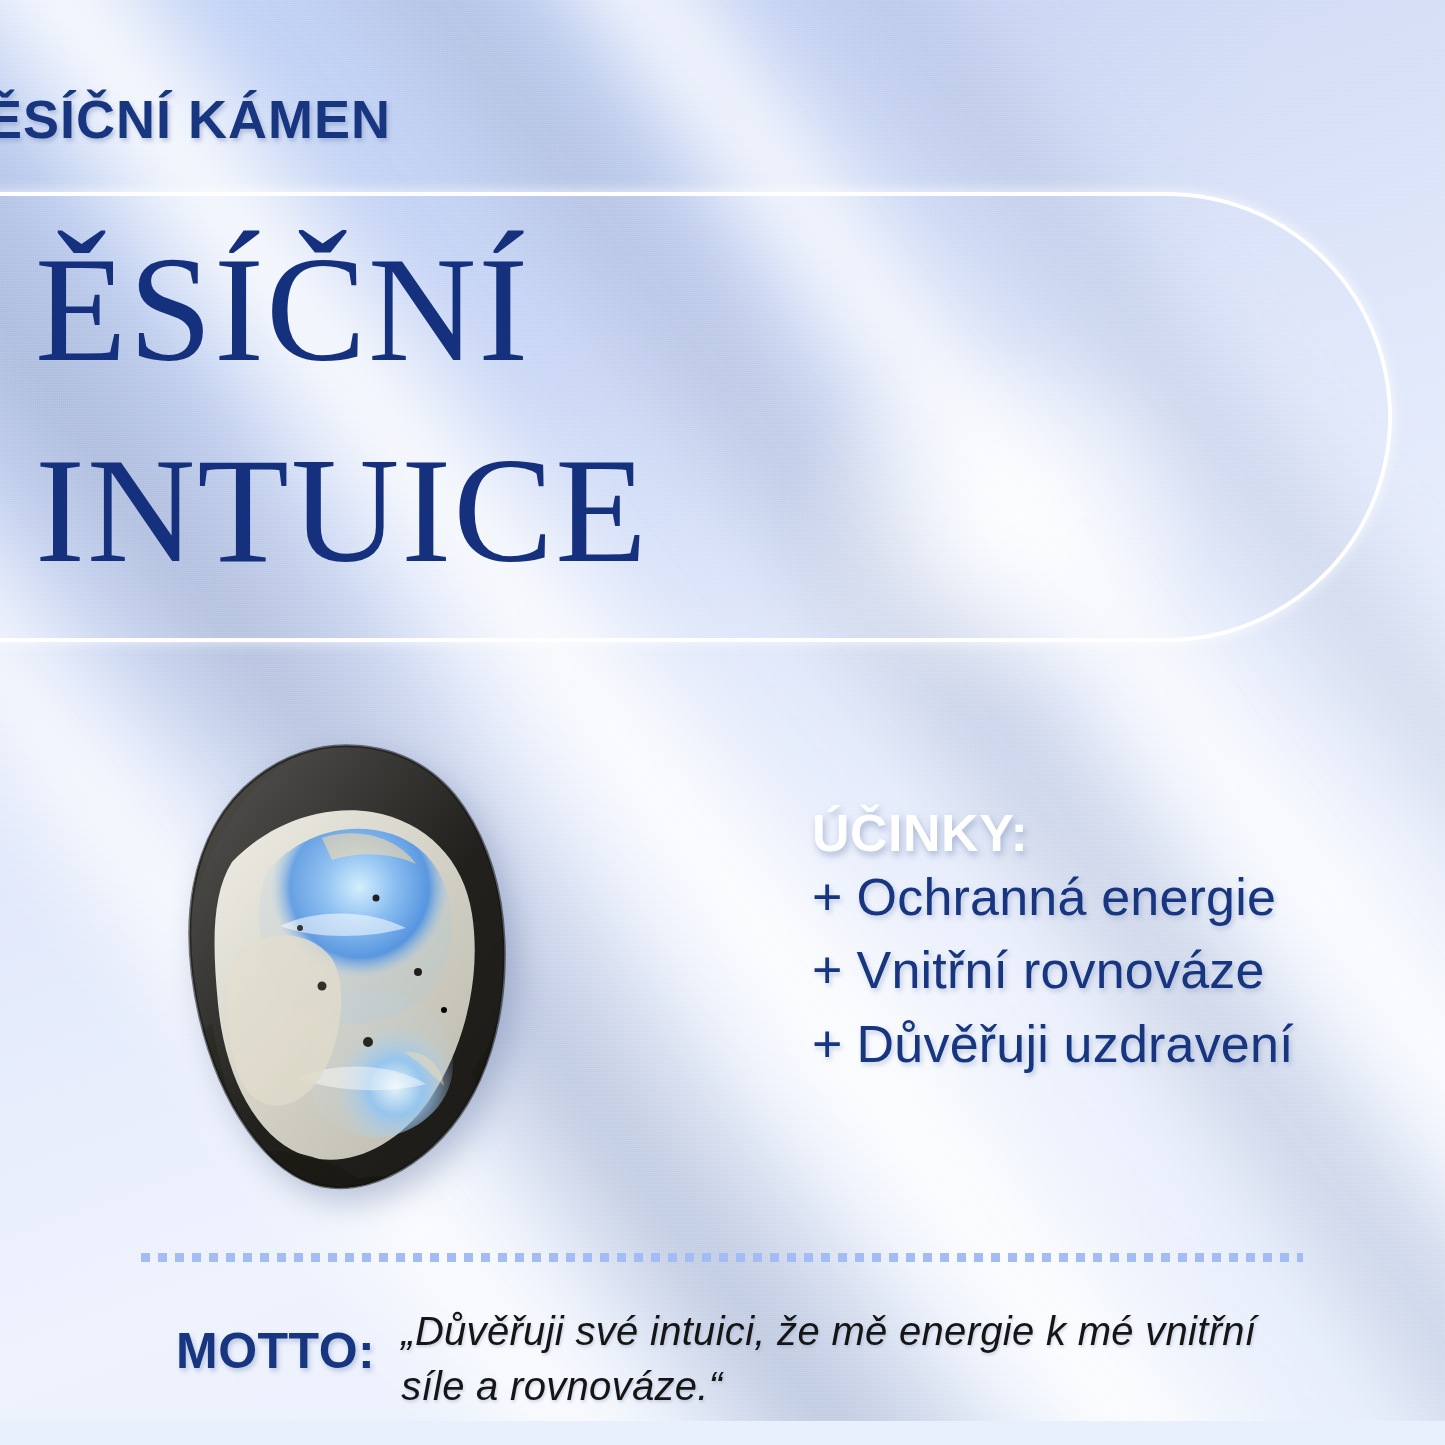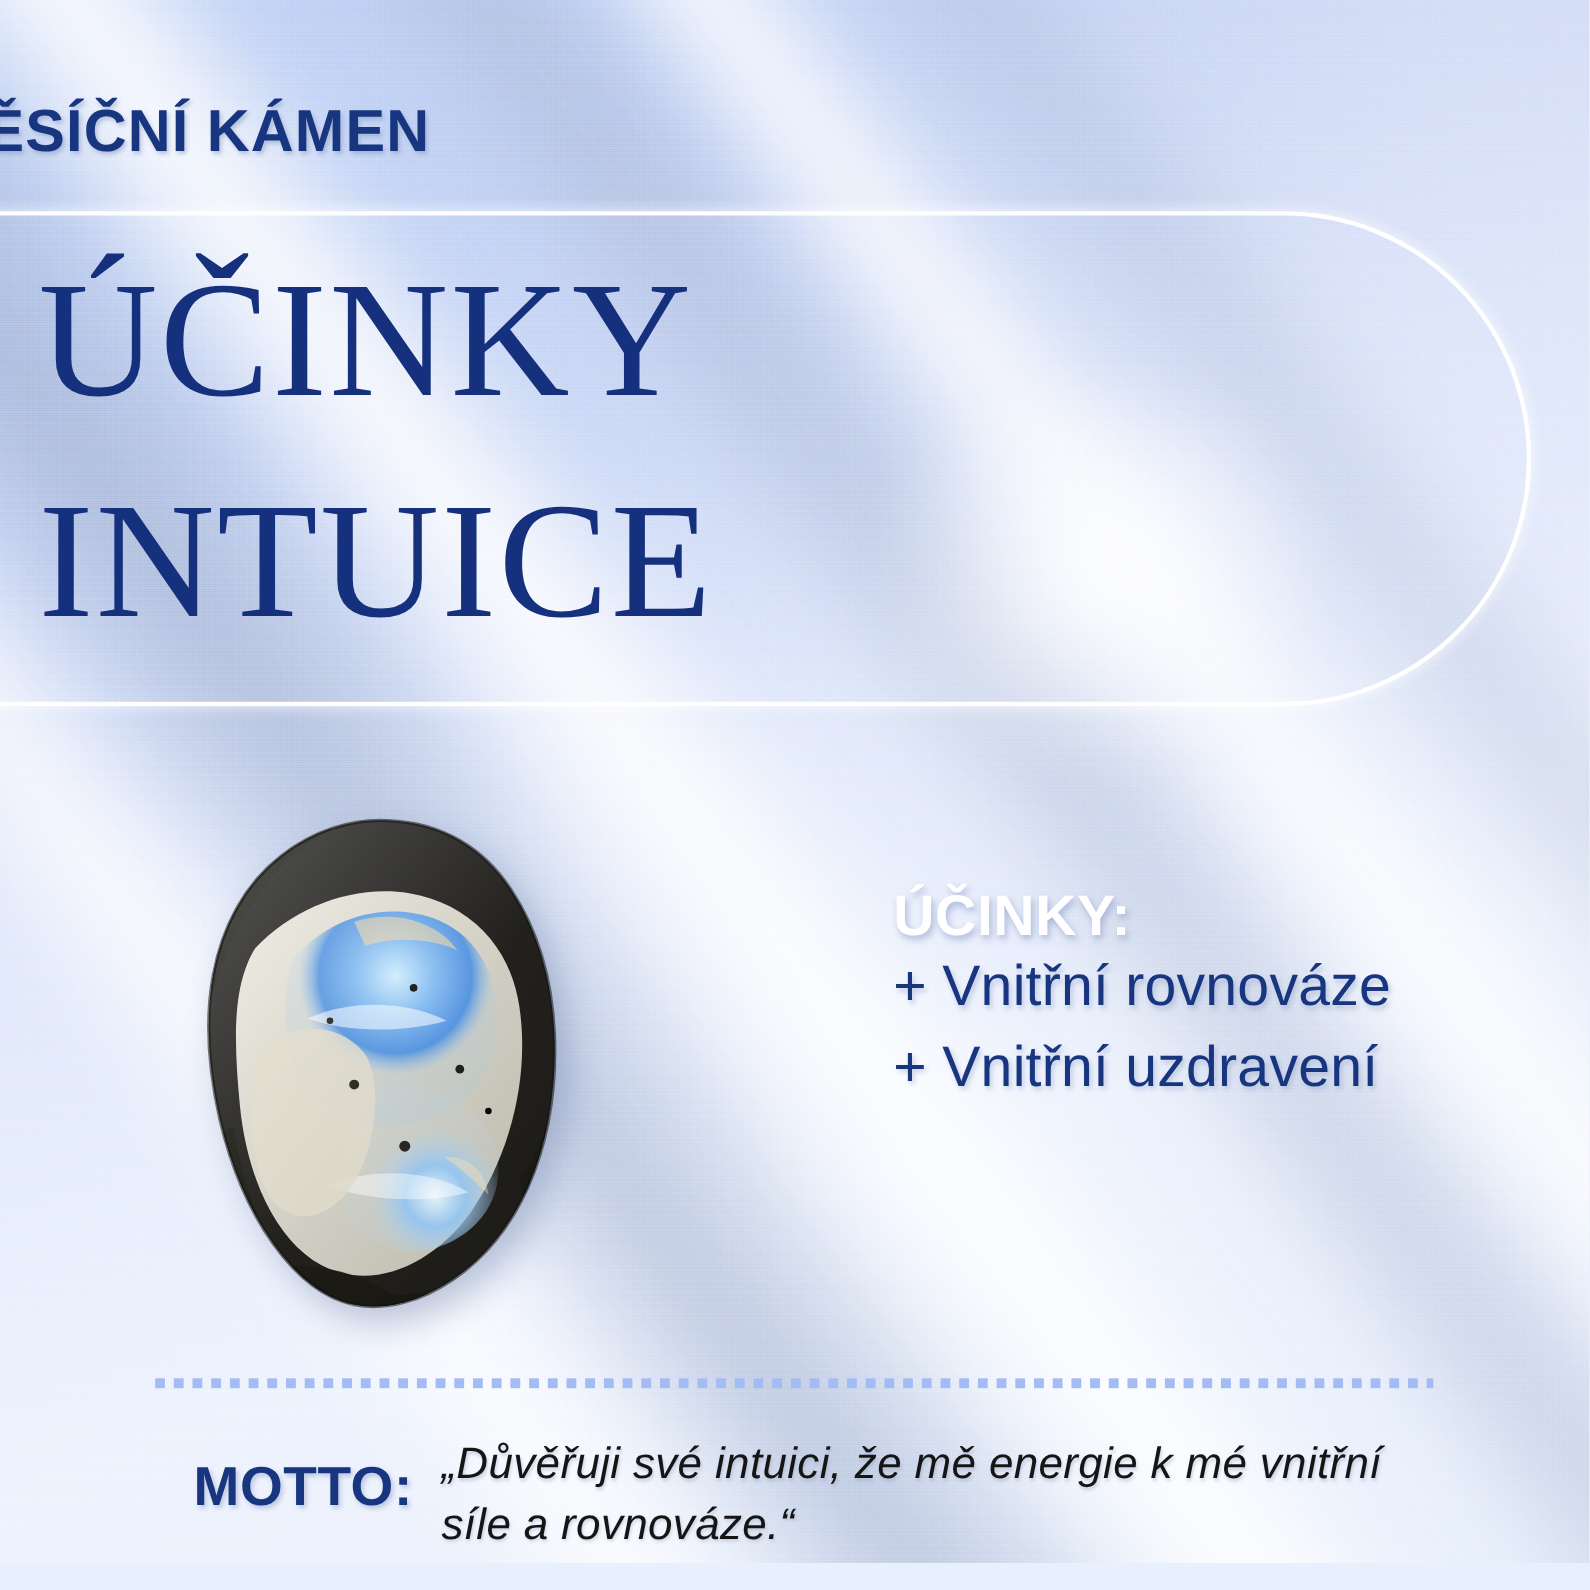--- a/index.html
+++ b/index.html
@@ -189,21 +189,21 @@
     <div class="streak s-shade-3"></div>
     <div class="glow-mid"></div>
   </div>
   <div class="grain"></div>
 
   <div class="kicker">ĚSÍČNÍ KÁMEN</div>
 
   <div class="frame"></div>
 
   <div class="headline">
-    <span class="ln1">ÚČINKY</span>
+    <span class="ln1">ĚSÍČNÍ</span>
     <span class="ln2">INTUICE</span>
   </div>
 
   <div class="stone-wrap">
     <svg viewBox="0 0 352 455" xmlns="http://www.w3.org/2000/svg">
       <defs>
         <clipPath id="stoneClip">
           <path d="M181 4 C231 6 268 30 292 66 C318 105 330 152 332 198
                    C334 247 326 296 308 337 C292 373 268 402 240 421
                    C212 440 180 450 150 444 C120 438 96 416 76 388
@@ -278,24 +278,27 @@
                C334 247 326 296 308 337 C292 373 268 402 240 421
                C212 440 180 450 150 444 C120 438 96 416 76 388
                C54 357 38 318 28 276 C18 232 14 186 22 144
                C30 101 50 62 84 36 C112 14 147 2 181 4 Z" fill="none" stroke="#11100c" stroke-width="3" opacity="0.55"></path>
     </svg>
   </div>
 
   <div class="effects">
     <div class="effects-title">ÚČINKY:</div>
     <div class="effect-line">
+      <span class="plus">+</span><span>Ochranná energie</span>
+    </div>
+    <div class="effect-line">
       <span class="plus">+</span><span>Vnitřní rovnováze</span>
     </div>
     <div class="effect-line">
-      <span class="plus">+</span><span>Vnitřní uzdravení</span>
+      <span class="plus">+</span><span>Důvěřuji uzdravení</span>
     </div>
   </div>
 
   <div class="divider"></div>
 
   <div class="motto">
     <div class="motto-label">MOTTO:</div>
     <div class="motto-text">„Důvěřuji své intuici, že mě energie k mé vnitřní síle a rovnováze.“</div>
   </div>
 

